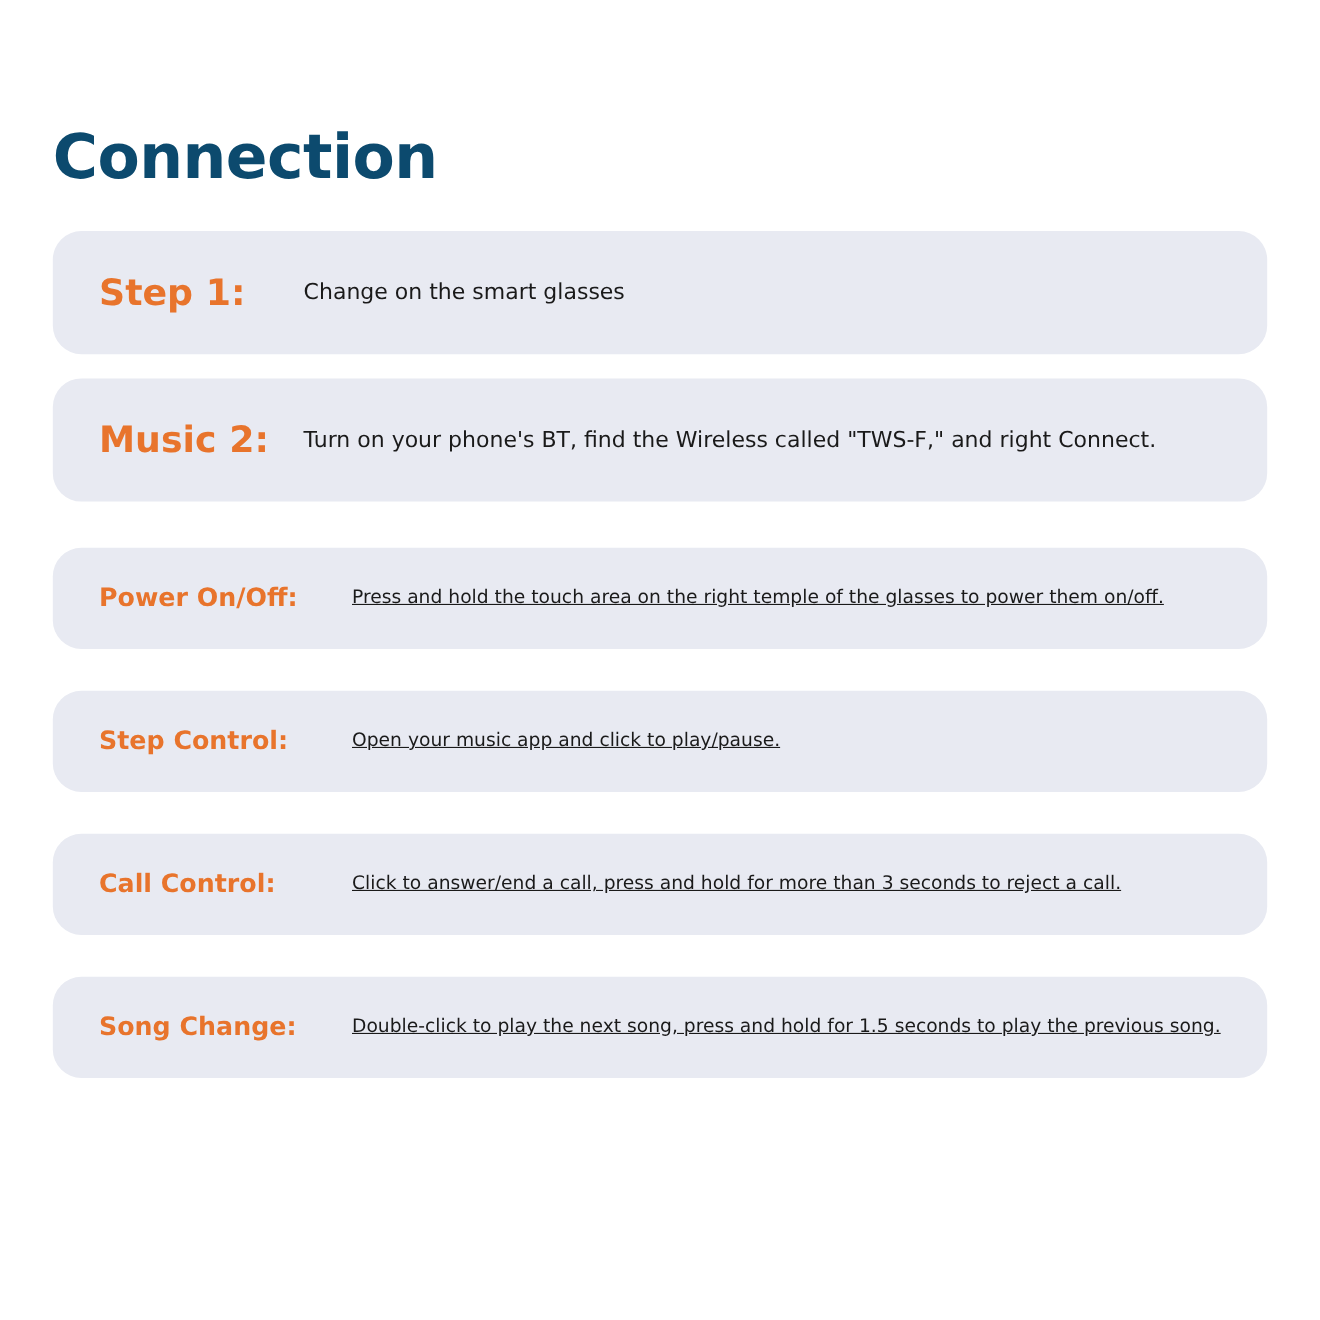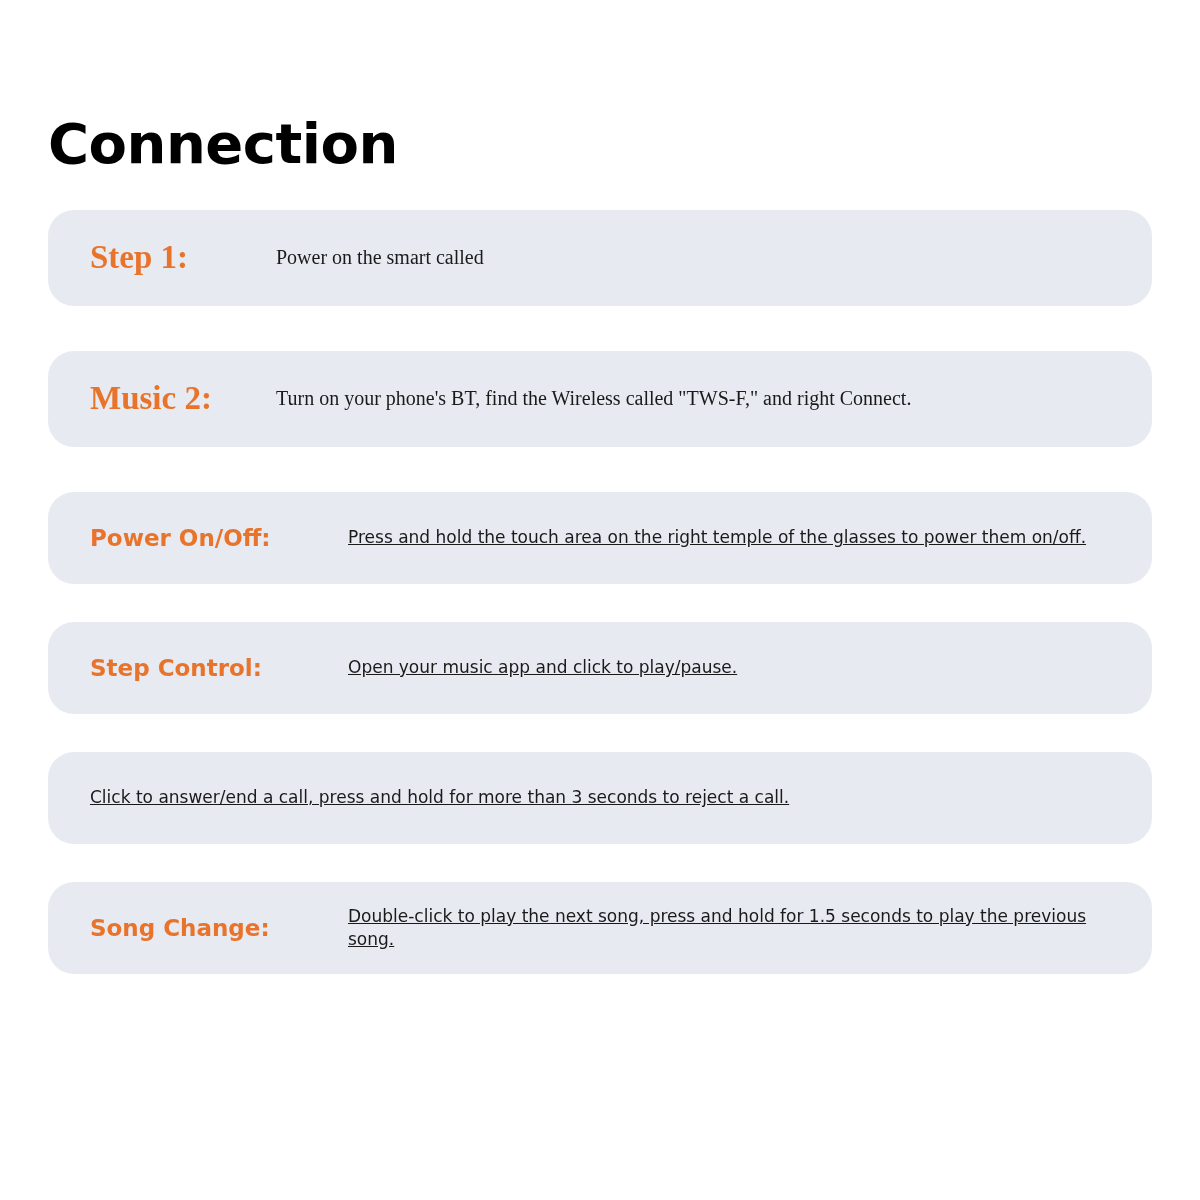--- a/index.html
+++ b/index.html
@@ -18,21 +18,21 @@
     position: relative;
     width: 1200px;
     height: 1200px;
     box-sizing: border-box;
     padding: 0 48px;
   }
   .section-title {
     font-size: 56px;
     font-weight: bold;
     letter-spacing: -0.5px;
-    color: #000000;
+    color: #0c4a6e;
     line-height: 1;
   }
   #connection-title { padding-top: 78px; }
   #functions-title { padding-top: 58px; }
 
   .card {
     background: #e8eaf2;
     border-radius: 26px;
     display: flex;
     align-items: center;
@@ -45,39 +45,37 @@
     flex: 0 0 auto;
   }
   .card .desc {
     color: #1a1a1a;
     flex: 1 1 auto;
   }
 
   
   .steps { margin-top: 38px; }
   .step-card {
-    height: 96px;
-    margin-bottom: 45px;
-    font-family: Liberation Serif, serif;
+    height: 112px;
+    margin-bottom: 22px;
   }
   .step-card .label {
     font-size: 33px;
     width: 186px;
   }
   .step-card .desc {
     font-size: 20px;
     line-height: 1.35;
   }
 
   
   .functions { margin-top: 42px; }
   .func-card {
     height: 92px;
     margin-bottom: 38px;
-    gap: 28px;
   }
   .func-card .label {
     font-size: 23px;
     width: 230px;
   }
   .func-card .desc {
     font-size: 17px;
     line-height: 1.35;
     text-decoration: underline;
   }
@@ -86,21 +84,21 @@
 <body>
 
 <div class="page">
 
   <h1 class="section-title" id="connection-title">Connection</h1>
 
   <div class="steps">
 
     <div class="card step-card">
       <div class="label">Step 1:</div>
-      <div class="desc">Power on the smart called</div>
+      <div class="desc">Change on the smart glasses</div>
     </div>
 
     <div class="card step-card">
       <div class="label">Music 2:</div>
       <div class="desc">Turn on your phone's BT, find the Wireless called "TWS-F," and right Connect.</div>
     </div>
 
   </div>
 
 
@@ -110,20 +108,21 @@
       <div class="label">Power On/Off:</div>
       <div class="desc">Press and hold the touch area on the right temple of the glasses to power them on/off.</div>
     </div>
 
     <div class="card func-card">
       <div class="label">Step Control:</div>
       <div class="desc">Open your music app and click to play/pause.</div>
     </div>
 
     <div class="card func-card">
+      <div class="label">Call Control:</div>
       <div class="desc">Click to answer/end a call, press and hold for more than 3 seconds to reject a call.</div>
     </div>
 
     <div class="card func-card">
       <div class="label">Song Change:</div>
       <div class="desc">Double-click to play the next song, press and hold for 1.5 seconds to play the previous song.</div>
     </div>
 
   </div>
 

